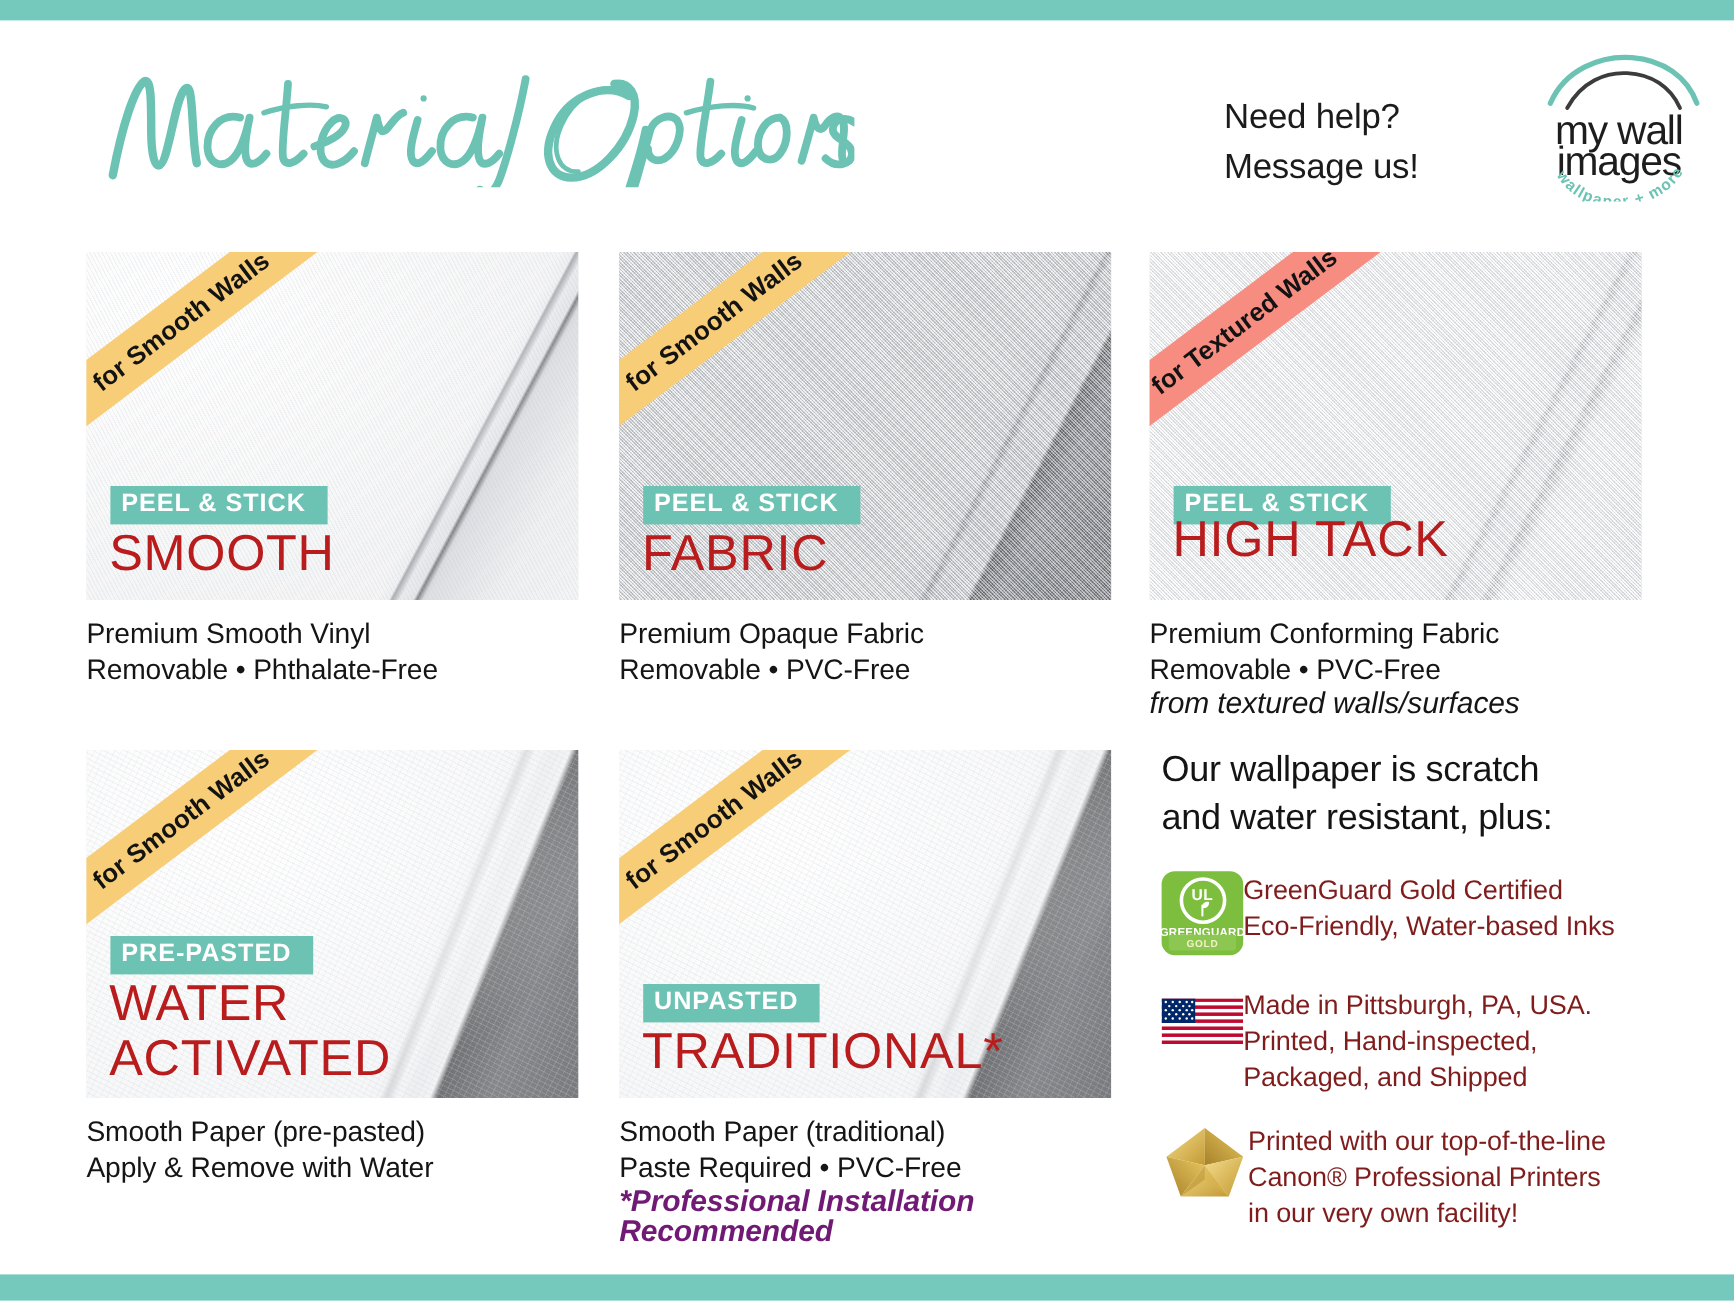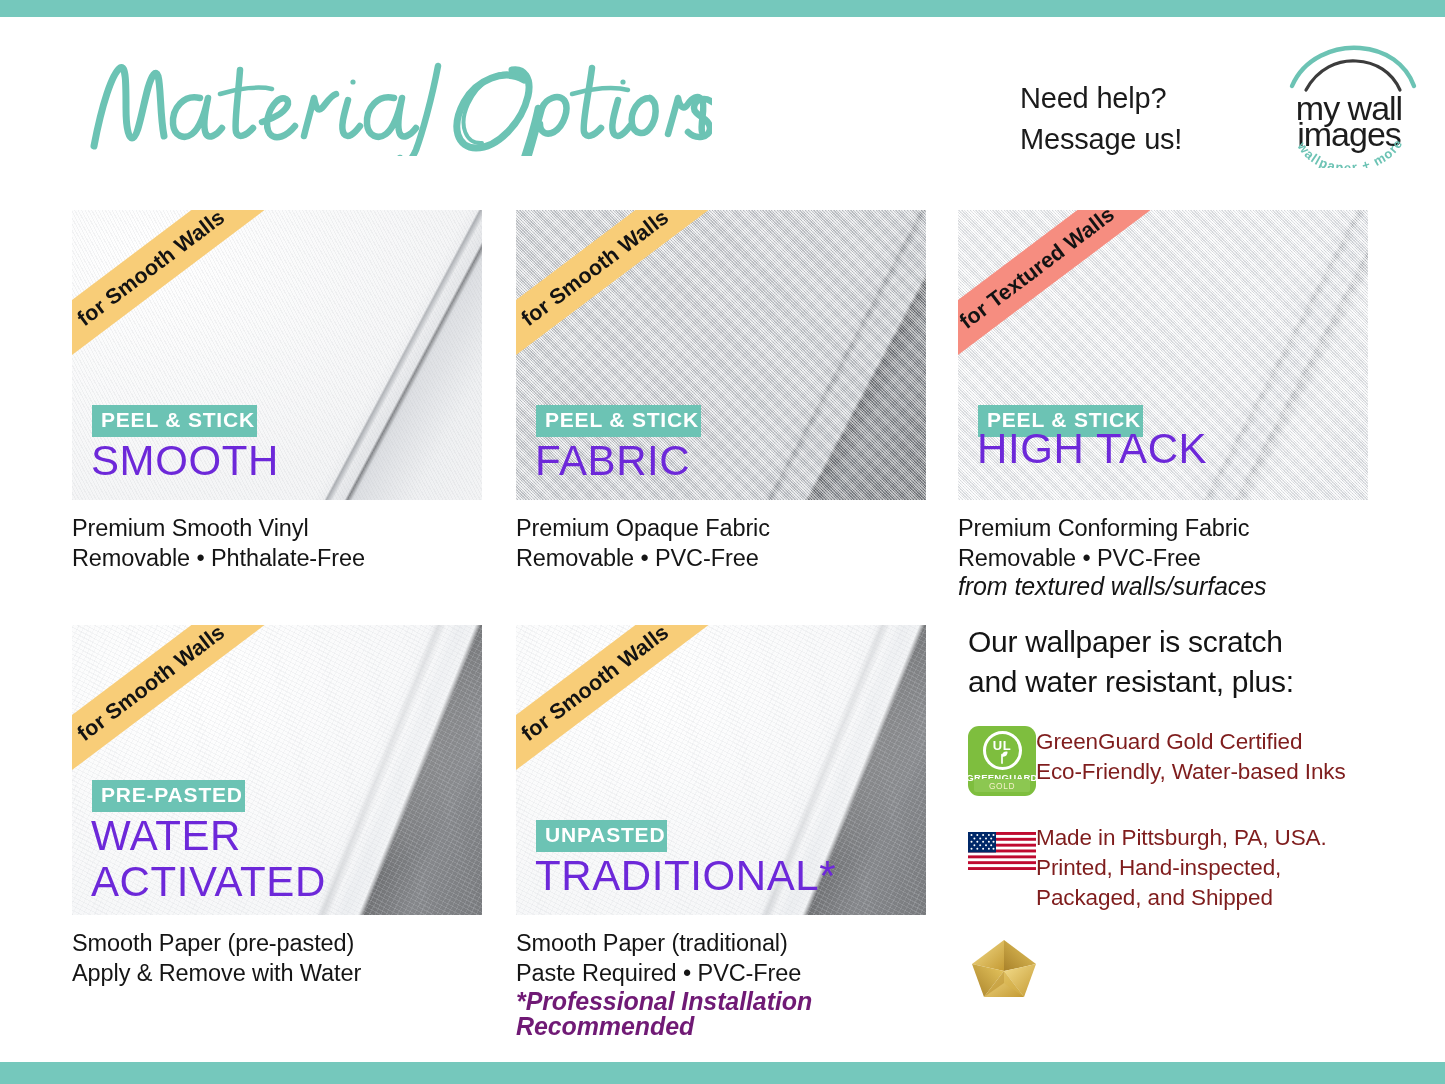--- a/index.html
+++ b/index.html
@@ -113,26 +113,26 @@
     z-index: 6;
   }
   .ribbon.yellow { background: #f8cd78; }
   .ribbon.coral  { background: #f68d80; }
 
   
   .badge {
     position: absolute; left: 20px;
     background: #6cc3b4; color: #ffffff;
     font-size: 21px; font-weight: 700; letter-spacing: 0.8px;
-    padding: 3px 2px 5px 9px;
+    padding: 3px 18px 5px 9px;
     z-index: 5;
   }
   .cardname {
     position: absolute; left: 19px;
-    font-size: 42px; font-weight: 300; color: #6d28d9;
+    font-size: 42px; font-weight: 300; color: #b91c1c;
     letter-spacing: 0.6px; line-height: 46px;
     z-index: 5;
   }
 
   .desc {
     margin-top: 13px;
     font-size: 23.5px; line-height: 30px; color: #151515;
     letter-spacing: -0.1px;
   }
   .desc .note {
@@ -175,21 +175,21 @@
     width: 15px; height: 15px;
   }
   .gg .ggword {
     font-size: 9.6px; font-weight: 700; color: #ffffff; letter-spacing: .2px;
     margin-top: 2px;
   }
   .gg .goldbar {
     position:absolute; left:6px; right:6px; bottom:4px; height: 13px;
     background:#8cc751; border-radius:2px;
     display:flex; align-items:center; justify-content:center;
-    font-size: 8.4px; font-weight: 400; color: #f4f0c8; letter-spacing: .6px;
+    font-size: 8.4px; font-weight: 700; color: #f4f0c8; letter-spacing: .6px;
   }
 
   
   .flag { width: 68px; height: 38px; flex: 0 0 auto; margin-top: 10px; position: relative; }
 
   
   .star { width: 72px; height: 70px; flex: 0 0 auto; margin-top: 2px; }
 </style>
 </head>
 <body>
@@ -411,15 +411,20 @@
         </linearGradient>
       </defs>
       <polygon points="36,3 36,34 4,27" fill="url(#g1)"></polygon>
       <polygon points="36,3 36,34 68,27" fill="url(#g2)"></polygon>
       <polygon points="4,27 36,34 16,60" fill="url(#g2)"></polygon>
       <polygon points="68,27 36,34 56,60" fill="url(#g1)"></polygon>
       <polygon points="16,60 36,34 56,60" fill="url(#g1)"></polygon>
       <polygon points="36,34 16,60 36,46" fill="#b98f2e" opacity="0.55"></polygon>
       <polygon points="36,34 56,60 36,46" fill="#d8b44c" opacity="0.5"></polygon>
     </svg>
+    <div class="ftext">
+      <div>Printed with our top-of-the-line</div>
+      <div>Canon® Professional Printers</div>
+      <div>in our very own facility!</div>
+    </div>
   </div>
 
 </div>
 
 </body></html>

